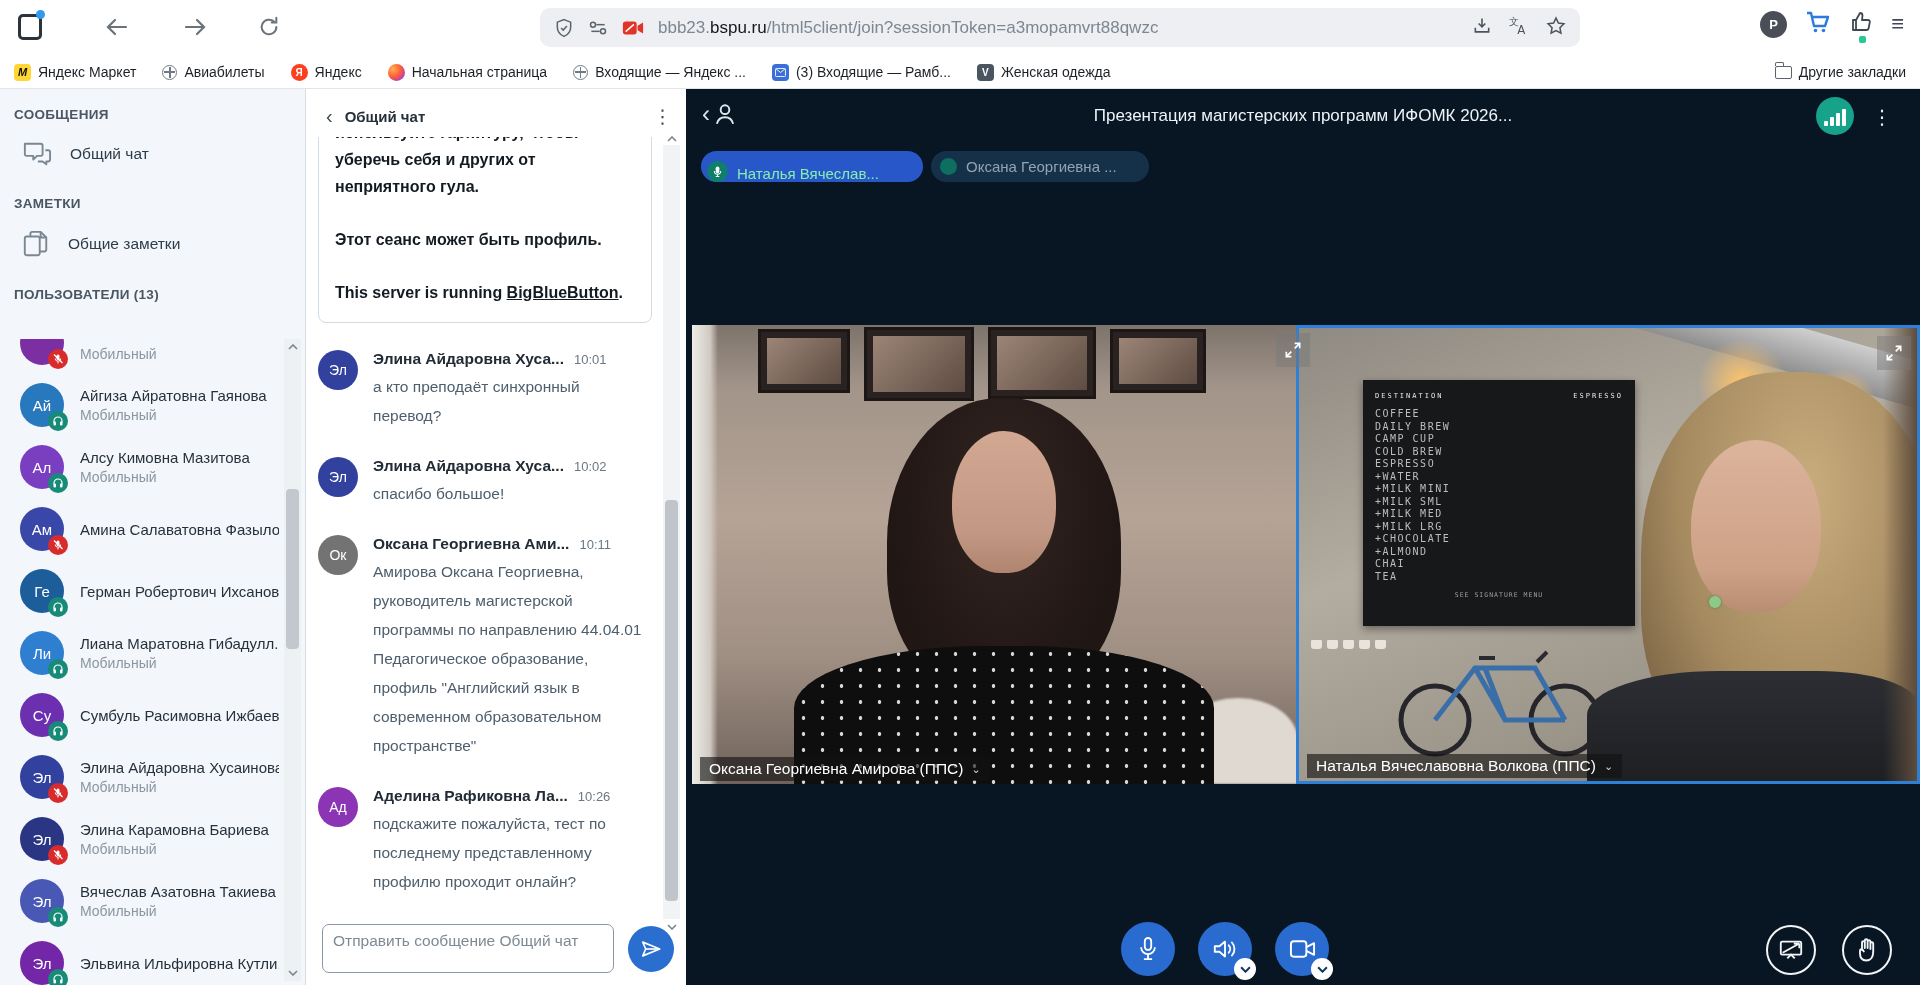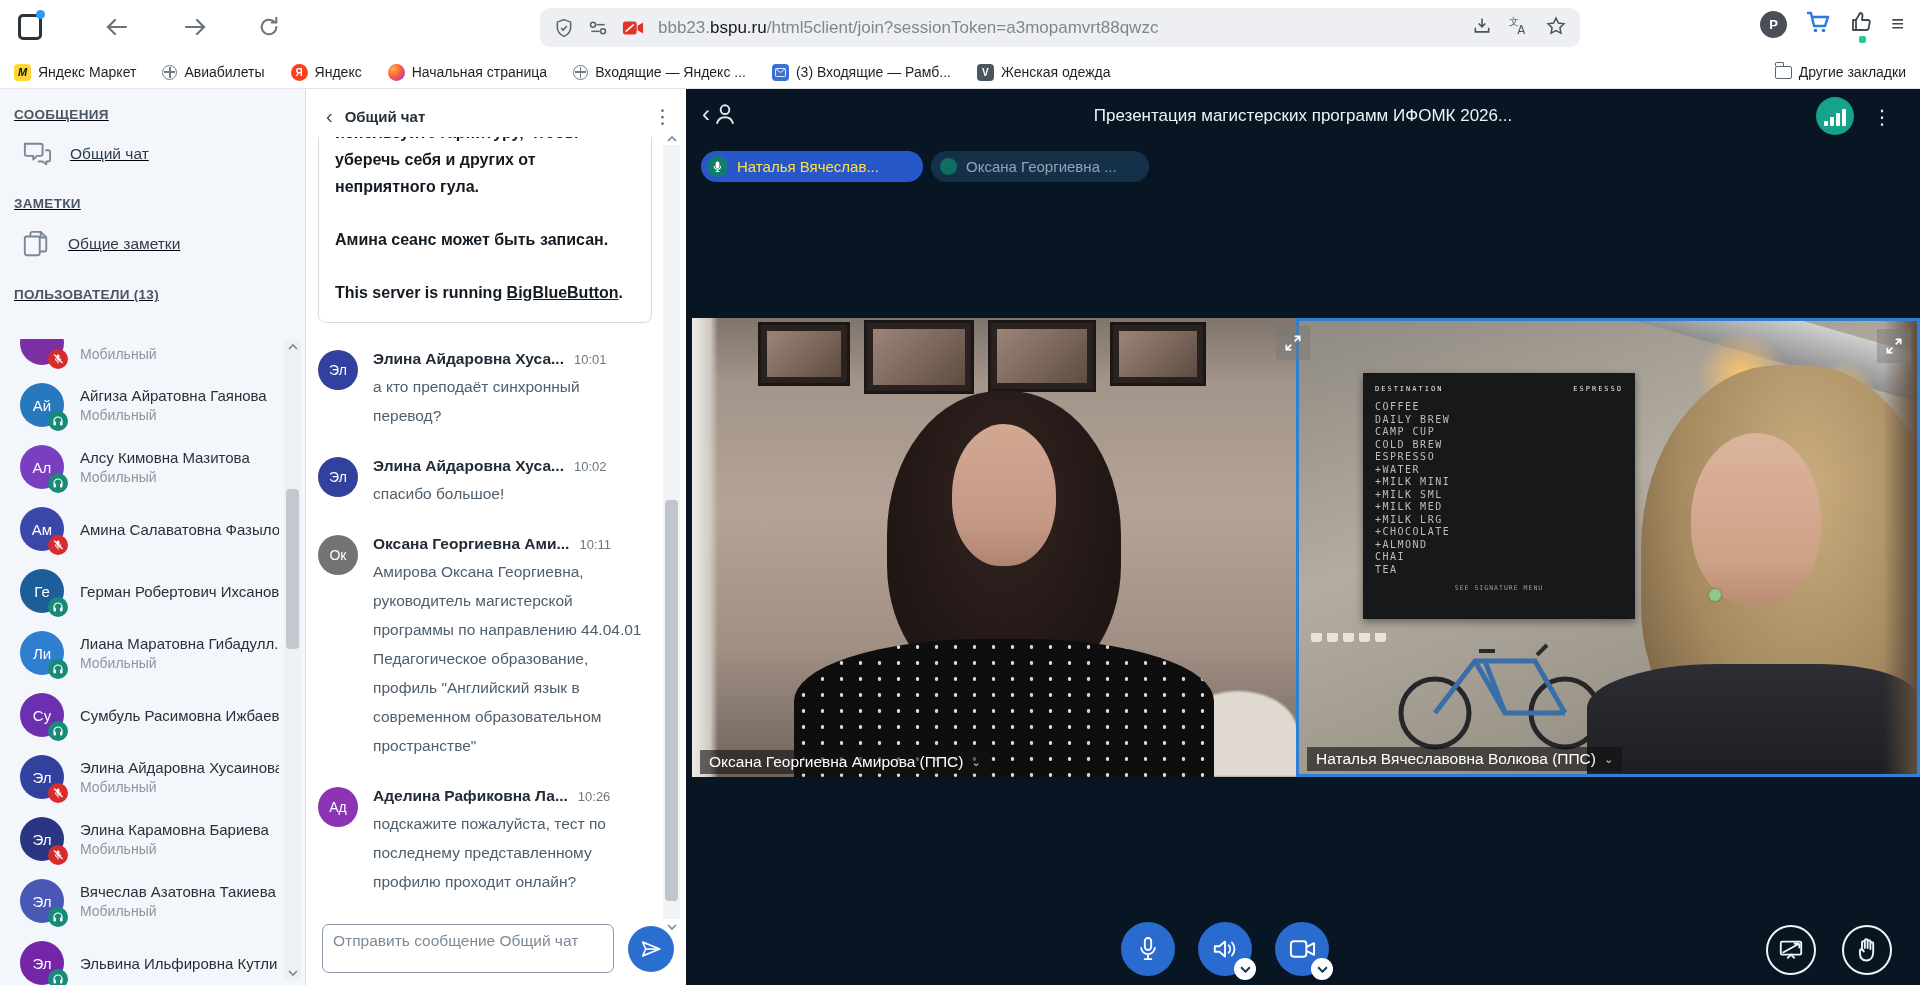--- a/index.html
+++ b/index.html
@@ -35,21 +35,21 @@
   .ic-mail { background:#3a6fd8; color:#fff; }
   .ic-v { background:#4a5560; color:#fff; font-size:10px; }
   .bm-spacer { flex:1; }
   .folder { width:17px; height:13px; border:1.7px solid #5a646e; border-radius:2px; position:relative; }
   .folder::before { content:""; position:absolute; top:-5px; left:-1px; width:7px; height:3px; border:1.7px solid #5a646e; border-bottom:none; border-radius:2px 2px 0 0; }
 
   
   #app { position:absolute; top:89px; left:0; width:1920px; height:896px; display:flex; }
 
   
-  #sidebar { width:306px; height:100%; background:#f3f6fa; border-right:1px solid #d9dee3; position:relative; flex:0 0 auto;text-decoration:underline; }
+  #sidebar { width:306px; height:100%; background:#f3f6fa; border-right:1px solid #d9dee3; position:relative; flex:0 0 auto; }
   .sb-h { font-size:13.5px; font-weight:bold; color:#4a5762; padding:18px 0 8px 14px; letter-spacing:.3px; }
   .sb-item { display:flex; align-items:center; gap:18px; padding:10px 0 10px 22px; cursor:pointer; }
   .sb-item .lbl { font-size:15.5px; color:#2e3d4a; }
   .userlist { position:absolute; top:250px; bottom:0; left:0; right:26px; overflow:hidden; }
   .user-row { display:flex; align-items:center; padding:9px 0 9px 20px; min-height:60px; }
   .user-row.partial { margin-top:-27px; }
   .user-row.partial .user-name { height:19px; }
   .avatar { width:44px; height:44px; border-radius:50%; color:#fff; font-size:15px; display:flex; align-items:center; justify-content:center; position:relative; flex:0 0 auto; }
   .ubadge { position:absolute; right:-4px; bottom:-4px; width:20px; height:20px; border-radius:50%; display:flex; align-items:center; justify-content:center; }
   .b-muted { background:#d92b2b; }
@@ -86,27 +86,27 @@
   .send-btn { position:absolute; right:12px; bottom:13px; width:46px; height:46px; border-radius:50%; background:#2a6fd0; display:flex; align-items:center; justify-content:center; }
 
   
   #main { flex:1; background:#081624; position:relative; }
   .main-title { position:absolute; top:17px; left:0; right:0; text-align:center; color:#eef3f7; font-size:17px; }
   .deskicon { position:absolute; left:16px; top:12px; color:#dfe7ee; display:flex; align-items:center; gap:2px; font-size:22px; }
   .conn-btn { position:absolute; right:66px; top:8px; width:38px; height:38px; border-radius:50%; background:#17a28b; display:flex; align-items:flex-end; justify-content:center; padding-bottom:9px; gap:2.5px; }
   .conn-btn i { display:block; width:3.5px; background:#fff; border-radius:1px; }
   .main-dots { position:absolute; right:28px; top:16px; color:#e8eef3; font-size:20px; }
   .pill { position:absolute; top:62px; height:31px; border-radius:16px; display:flex; align-items:center; padding:0 16px 0 6px; gap:9px; }
-  .pill.active { background:#2757c9; color:#fde047; }
+  .pill.active { background:#2757c9; color:#86efac;align-items:flex-end; }
   .pill.inactive { background:#15314a; color:#92a4b2;align-items:center; }
   .pill .mic-circle { width:21px; height:21px; border-radius:50%; background:#0f7f6b; display:flex; align-items:center; justify-content:center; }
   .pill .dot { width:17px; height:17px; border-radius:50%; background:#0e6e60; margin-left:3px; }
   .pill .pname { font-size:15px; white-space:nowrap; }
   #videos { position:absolute; top:228px; left:0; width:100%; height:459px; }
-  .tile { position:absolute; top:1px; height:459px; overflow:hidden; background:#4d7c0f; }
+  .tile { position:absolute; top:8px; height:459px; overflow:hidden; background:#4d7c0f; }
   .tile.active-border { border:3px solid #2e7fd6; }
   .vlabel { position:absolute; left:8px; bottom:3px; background:rgba(18,18,18,.62); color:#fff; font-size:15.5px; padding:3px 9px; display:flex; align-items:center; gap:8px; z-index:5; }
   .vlabel .chev { font-size:11px; color:#d6d6d6; }
   .fsbtn { position:absolute; right:6px; top:8px; width:34px; height:34px; background:rgba(120,120,120,.45); display:flex; align-items:center; justify-content:center; z-index:5; }
 
   
   .photoA { position:absolute; inset:0; background:linear-gradient(180deg,#7e746c 0%,#a3958a 14%,#b5a396 42%,#a08f83 72%,#6f635b 100%); }
   .curtain { position:absolute; left:0; top:0; bottom:0; width:26px; background:linear-gradient(90deg,#efece7,#cfc9c2 70%,rgba(207,201,194,0)); }
   .frame { position:absolute; top:4px; height:64px; background:#2a2220; border:3px solid #1c1715; }
   .frame i { position:absolute; inset:6px; background:linear-gradient(135deg,#9c8577,#5e4c42); display:block; }
@@ -508,21 +508,21 @@
     <section id="chat">
       <div class="chat-head">
         <span class="back">‹</span>
         <span class="title">Общий чат</span>
         <span class="dots">⋮</span>
       </div>
 
       <div class="chat-scroll">
         <div class="welcome">
           <p>левом углу. Пожалуйста, используйте гарнитуру, чтобы уберечь себя и других от неприятного гула.</p>
-          <p>Амина сеанс может быть записан.</p>
+          <p>Этот сеанс может быть профиль.</p>
           <p><span>This server is running </span><a>BigBlueButton</a><span>.</span></p>
         </div>
 
         <div>
 
             <div class="msg">
               <span class="avatar" style="background: rgb(50, 65, 158);">
                 <span>Эл</span>
               </span>
               <span class="msg-body">

